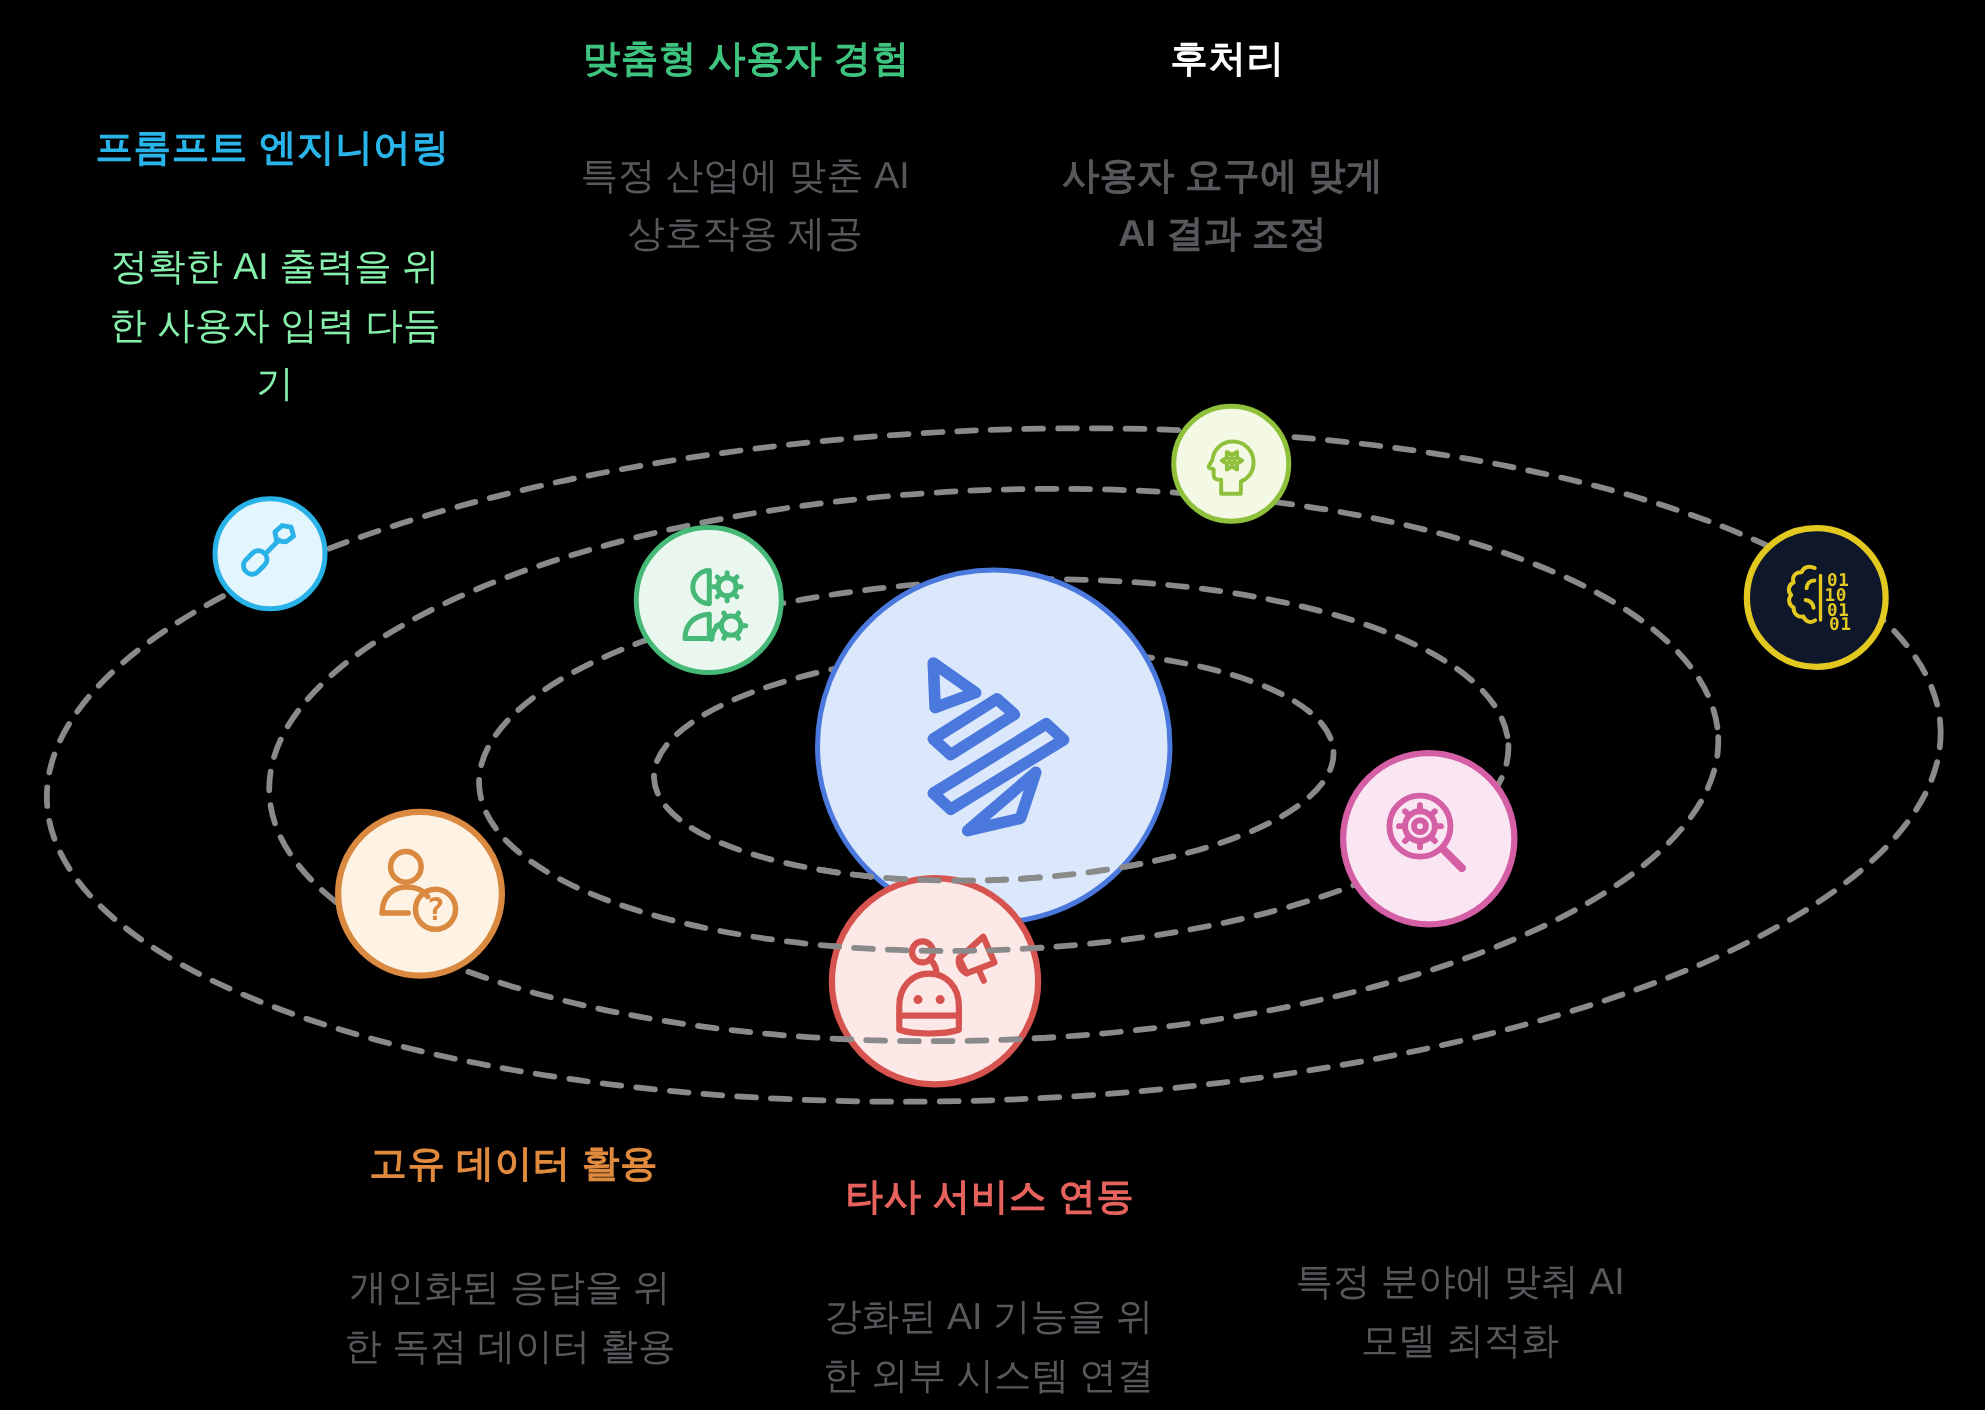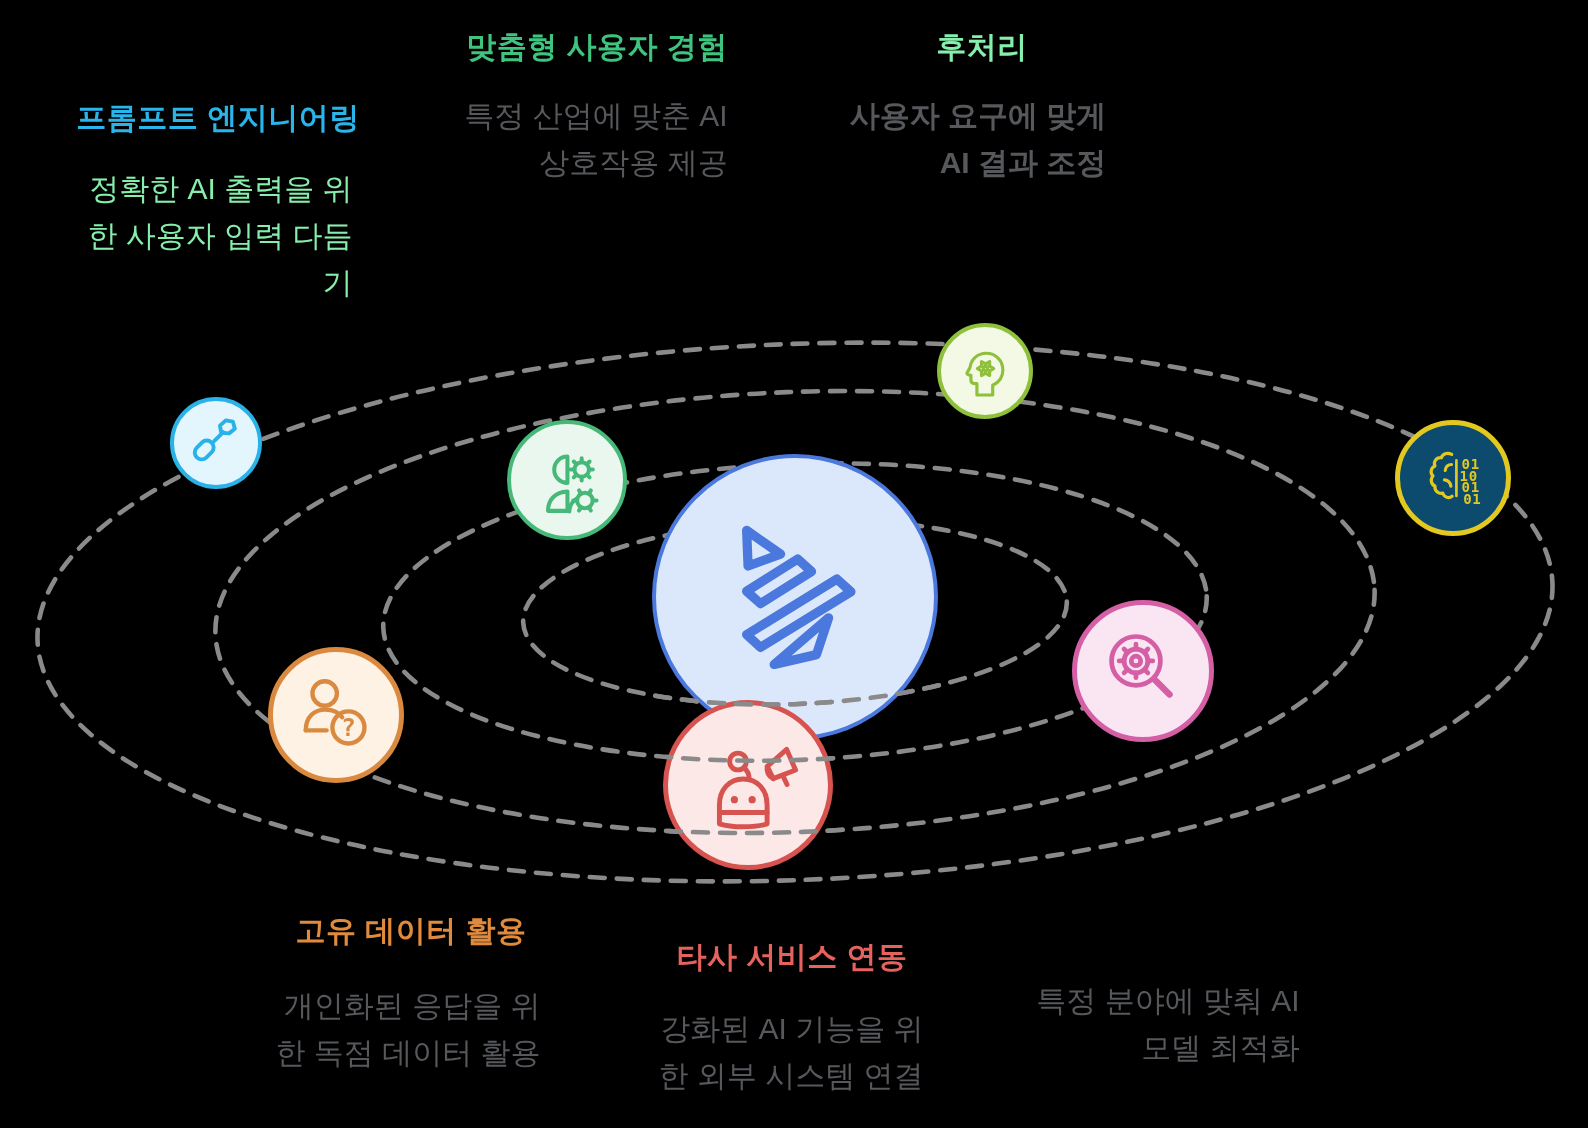--- a/index.html
+++ b/index.html
@@ -16,21 +16,21 @@
          box-sizing:border-box;border:4px solid currentColor;border-radius:50%;
          display:flex;align-items:center;justify-content:center;}
   .center-circle svg{width:100%;height:100%;display:block;}
   .ic{fill:none;stroke:currentColor;stroke-linecap:round;stroke-linejoin:round;}
   .dot{fill:currentColor;stroke:none;}
   .glyph{fill:currentColor;stroke:none;font-weight:bold;
          font-family:"DejaVu Sans Mono","Liberation Mono",monospace;}
   .label-title{position:absolute;transform:translateX(-50%);font-size:30px;font-weight:bold;
          white-space:nowrap;z-index:6;letter-spacing:0.5px;}
   .label-desc{position:absolute;transform:translateX(-50%);font-size:30px;line-height:47px;
-         white-space:pre;text-align:right;z-index:6;}
+         white-space:pre;text-align:center;z-index:6;margin-top:25px;}
 </style>
 </head>
 <body style="background-color: rgb(0, 0, 0);">
 
 <div class="stage">
 
   <svg class="orbit-layer z1" viewBox="0 0 1588 1128" style="color: rgb(138, 138, 138);">
     <g transform="rotate(-2.2 795 612)">
       <ellipse cx="795" cy="612" rx="272" ry="92"></ellipse>
       <ellipse cx="795" cy="612" rx="412" ry="148"></ellipse>
@@ -92,21 +92,21 @@
       <g class="ic" stroke-width="3.1">
         <path d="M24.5 56 L40 56 L40 46.5 C46.4 43.6 50 38.2 50 31.5 C50 22 43 15 33.5 15
                  C25.1 15 18.6 21 17.6 29.4 L14.9 34 C14.4 34.9 14.9 35.9 15.9 36.1
                  L18.6 36.7 L18.6 41.4 C18.6 43.5 20 44.9 22.1 44.9 L24.5 44.9 Z"></path>
         <polygon points="41,30 37,32.3 37,36.9 33,34.6 29,36.9 29,32.3 25,30 29,27.7 29,23.1 33,25.4 37,23.1 37,27.7"></polygon>
         <circle cx="33" cy="30" r="2.1"></circle>
       </g>
     </svg>
   </div>
 
-  <div class="node-circle" style="left: 1395px; top: 420px; width: 116px; height: 116px; border-width: 5px; color: rgb(226, 200, 31); background-color: #0c4a6e;">
+  <div class="node-circle" style="left: 1395px; top: 420px; width: 116px; height: 116px; border-width: 5px; color: rgb(226, 200, 31); background-color: #0f172a;">
     <svg viewBox="0 0 64 64">
       <g class="ic" stroke-width="2.6">
         <path d="M30.8 12.6 C27.2 10.6 23.2 12.1 22.3 15.3 C18.1 14.9 15.6 18.7 17.1 22
                  C13.7 23.4 12.9 27.8 15.5 30.2 C13.1 32.8 13.9 37 17.1 38.4
                  C16.7 42.2 19.9 45 23.5 44.2 C24.5 47.6 28.5 48.8 31.1 46.7"></path>
         <path d="M30.6 20.8 C27.6 20.8 25.7 22.9 25.5 25.7"></path>
         <path d="M24.9 33.4 C27.7 33.8 29.7 35.7 30.1 38.5"></path>
         <path d="M34.6 17.5 L34.6 46.5" stroke-width="2.2"></path>
       </g>
       <g class="glyph" font-size="11.5" letter-spacing="0.5">
@@ -176,21 +176,21 @@
 
   <div class="label-title" style="left: 218px; top: 98px; color: rgb(41, 180, 234);">프롬프트 엔지니어링</div>
   <div class="label-desc" style="left: 220px; top: 165px; color: #86efac;">정확한 AI 출력을 위
 한 사용자 입력 다듬
 기</div>
 
   <div class="label-title" style="left: 597px; top: 27px; color: rgb(62, 196, 126);">맞춤형 사용자 경험</div>
   <div class="label-desc" style="left: 596px; top: 92px; color: rgb(86, 88, 92);">특정 산업에 맞춘 AI
 상호작용 제공</div>
 
-  <div class="label-title" style="left: 982px; top: 27px; color: #86efac; font-family: Liberation Serif, serif;">후처리</div>
+  <div class="label-title" style="left: 982px; top: 27px; color: #ffffff; font-family: Liberation Serif, serif;">후처리</div>
   <div class="label-desc" style="left: 978px; top: 92px; color: rgb(86, 88, 92); font-weight: bold;">사용자 요구에 맞게
 AI 결과 조정</div>
 
 
   <div class="label-title" style="left: 411px; top: 911px; color: rgb(223, 138, 61);">고유 데이터 활용</div>
   <div class="label-desc" style="left: 408px; top: 982px; color: rgb(86, 88, 92);">개인화된 응답을 위
 한 독점 데이터 활용</div>
 
   <div class="label-title" style="left: 792px; top: 937px; color: rgb(229, 98, 93);">타사 서비스 연동</div>
   <div class="label-desc" style="left: 791px; top: 1005px; color: rgb(86, 88, 92);">강화된 AI 기능을 위

